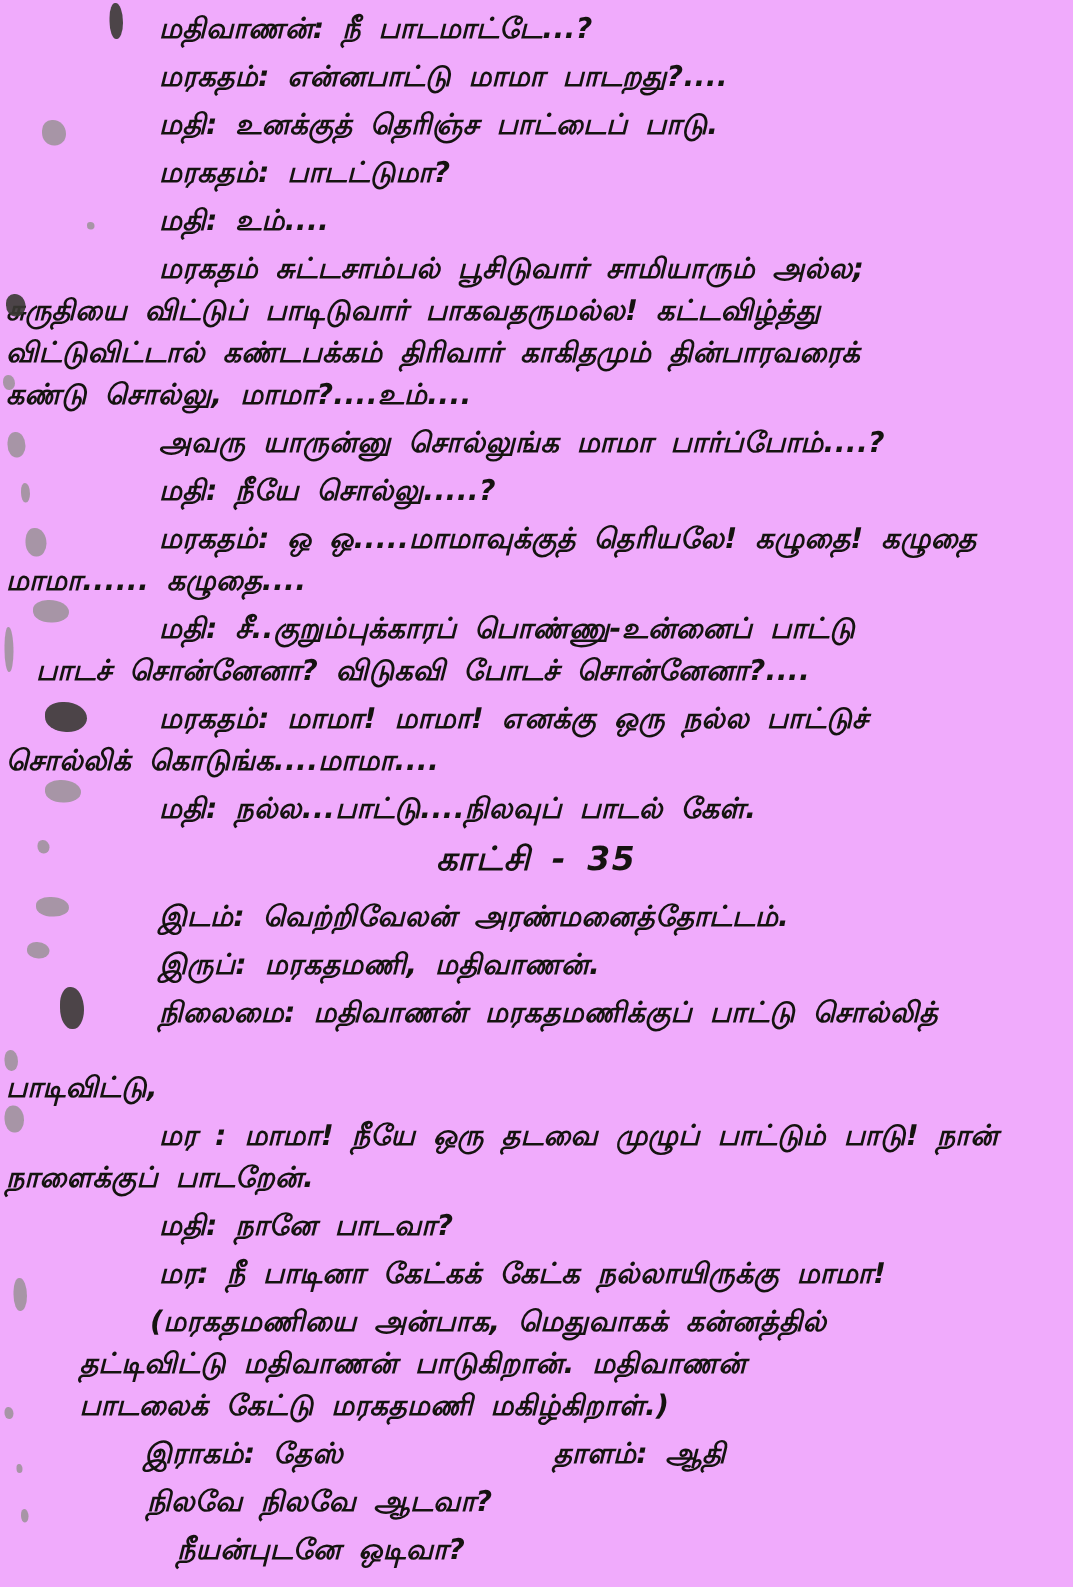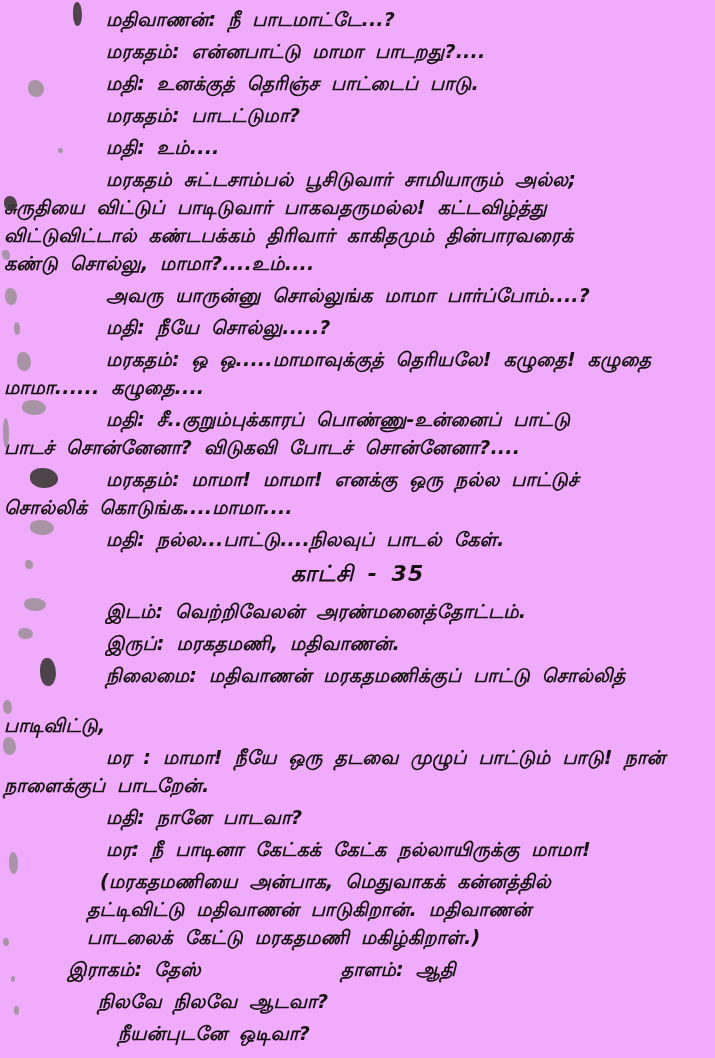--- a/index.html
+++ b/index.html
@@ -29,35 +29,35 @@
     box-sizing: border-box;
   }
   .para { margin: 0 0 4px 0; }
   .ln {
     line-height: 28px;
     white-space: nowrap;
     padding-right: 4px;
   }
   .ind  { padding-left: 106px; }  
   .fl   { padding-left: 4px;  }   
-  .fl2  { padding-left: 4px; }   
+  .fl2  { padding-left: 24px; }   
   .st1  { padding-left: 100px; }  
-  .st2  { padding-left: 87px; text-align: center; }  
+  .st2  { padding-left: 53px; text-align: center; }  
   .ly1  { padding-left: 98px;  }  
   .ly2  { padding-left: 118px; }  
   .ctr {
     text-align: center;
     font-size: 22px;
     line-height: 30px;
     margin: 6px 0 8px 0;
     letter-spacing: 1px;
   }
   .raga-line { display: flex; }
   .raga-item { line-height: 28px; }
-  .raga { padding-left: 68px; }
+  .raga { padding-left: 96px; }
   .tala { padding-left: 140px; }
   
   .blot {
     position: absolute;
     background: #8f8d89;
     opacity: 0.75;
     border-radius: 45% 60% 50% 55%;
   }
   .blot.dark { background: #3a3834; opacity: 0.9; }
 </style>

